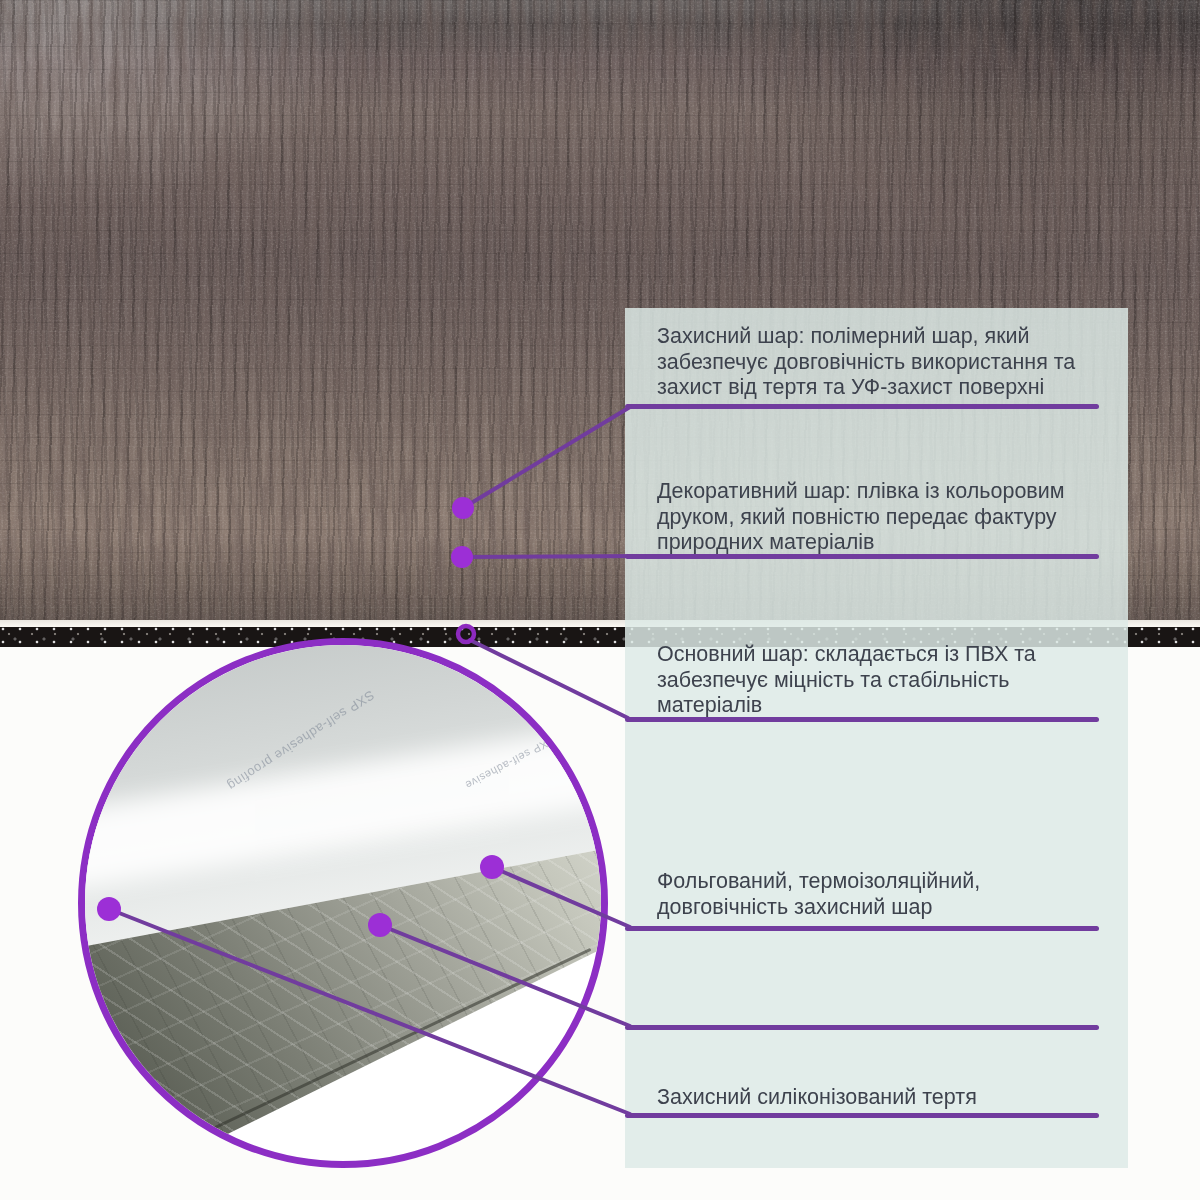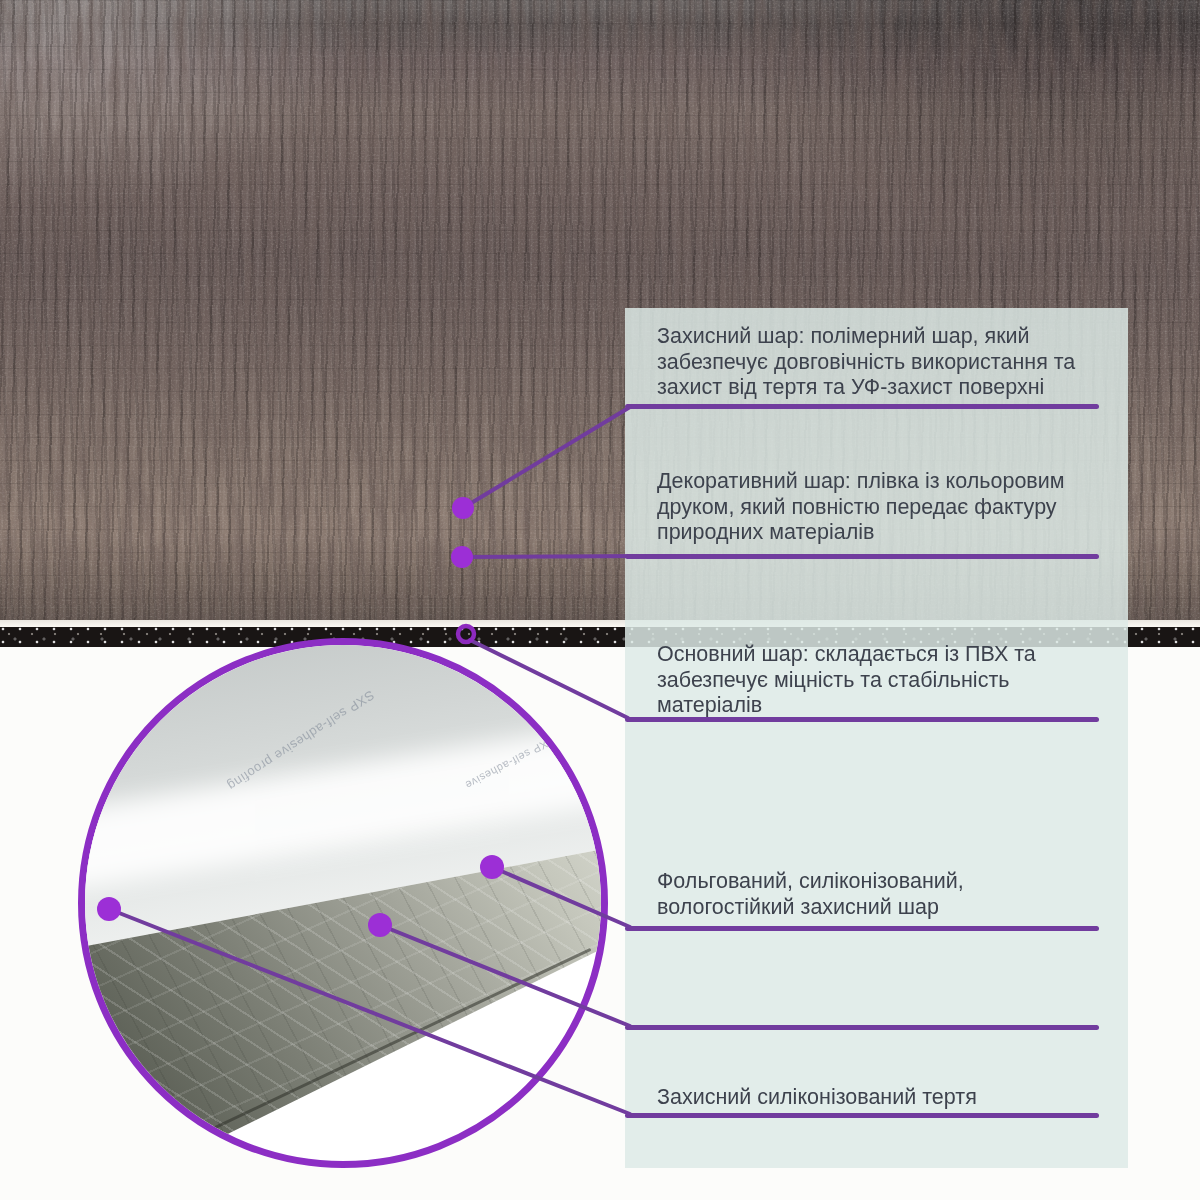--- a/index.html
+++ b/index.html
@@ -105,27 +105,27 @@
     <div class="foil-edge"></div>
     <div class="watermark wm1">SXP self-adhesive proofing</div>
     <div class="watermark wm2">SXP self-adhesive</div>
   </div>
 
   <div class="panel"></div>
 
   <div class="ann" style="top:324px">Захисний шар: полімерний шар, який забезпечує довговічність використання та захист від тертя та УФ-захист поверхні</div>
   <div class="underline" style="top:404px"></div>
 
-  <div class="ann" style="top:469px">Декоративний шар: плівка із кольоровим друком, який повністю передає фактуру природних матеріалів</div>
+  <div class="ann" style="top:479px">Декоративний шар: плівка із кольоровим друком, який повністю передає фактуру природних матеріалів</div>
   <div class="underline" style="top:554px"></div>
 
   <div class="ann" style="top:642px">Основний шар: складається із ПВХ та забезпечує міцність та стабільність матеріалів</div>
   <div class="underline" style="top:717px"></div>
 
-  <div class="ann" style="top:869px">Фольгований, силіконізований, вологостійкий захисний шар</div>
+  <div class="ann" style="top:869px">Фольгований, термоізоляційний, довговічність захисний шар</div>
   <div class="underline" style="top:926px"></div>
 
   <div class="underline" style="top:1025px"></div>
 
   <div class="ann" style="top:1085px">Захисний силіконізований тертя</div>
   <div class="underline" style="top:1113px"></div>
 
   <svg class="overlay" width="1200" height="1200" viewBox="0 0 1200 1200">
     <g stroke="#713c9e" stroke-width="4" stroke-linecap="round">
       <line x1="463" y1="508" x2="630" y2="407"></line>

